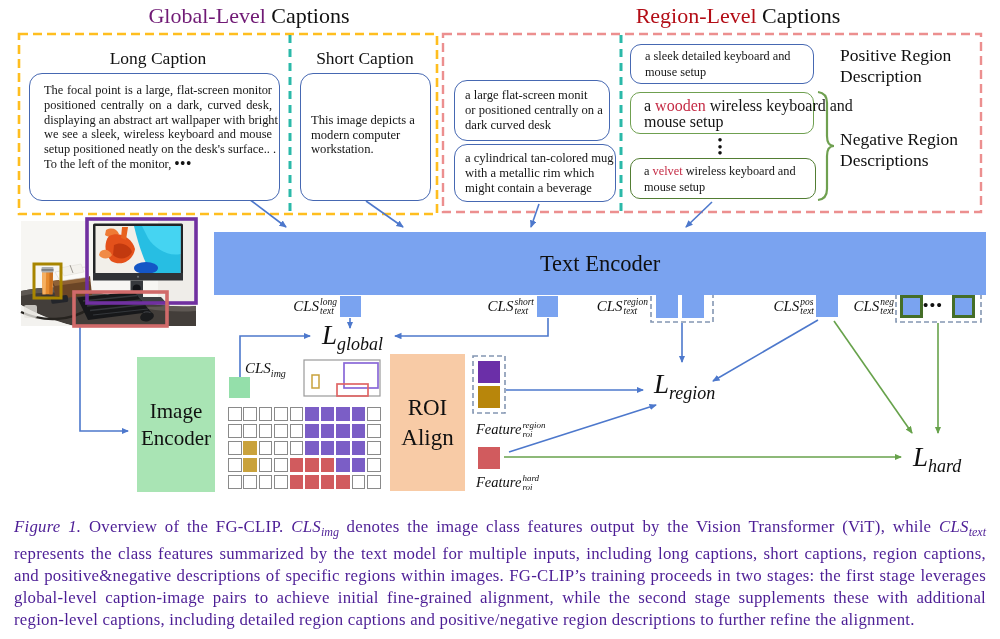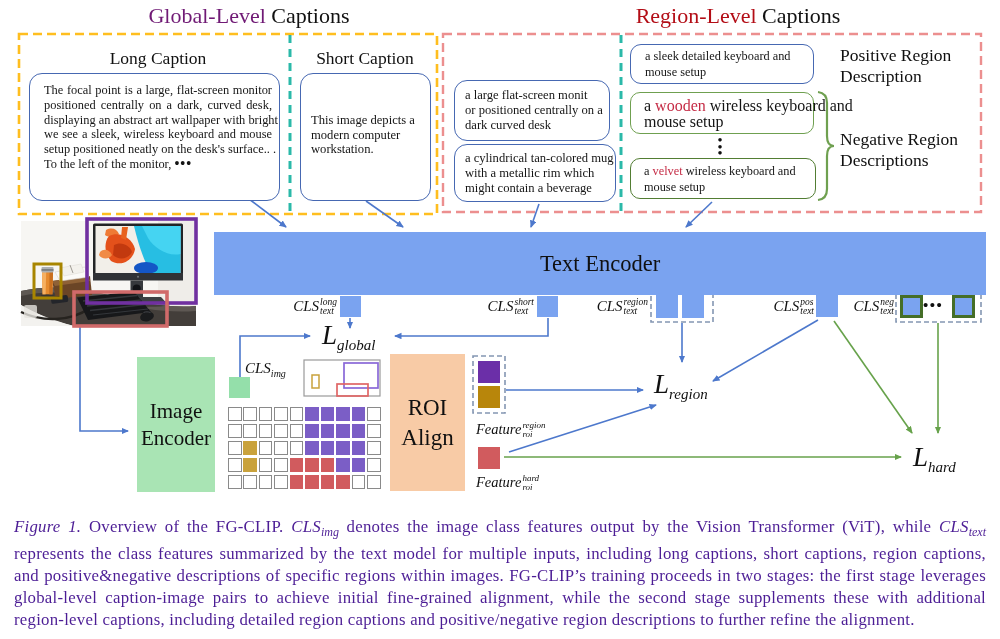--- a/index.html
+++ b/index.html
@@ -37,21 +37,21 @@
   .sq-blue{background:#7AA3F0;}
   .sq-green{background:#94DFAA;}
   .sq-negb{background:#7AA3F0;border:3px solid #456E28;}
 
   
   .mlab{position:absolute;font-style:italic;font-size:15px;white-space:nowrap;color:#101010;line-height:21px;}
   .mlab .mstack{display:inline-flex;flex-direction:column;align-items:flex-start;
                 font-size:9.5px;line-height:9.5px;vertical-align:6.5px;margin-left:1px;}
   .mlab sub{font-size:10px;}
   .loss{position:absolute;font-style:italic;font-size:27px;white-space:nowrap;color:#101010;line-height:28px;}
-  .loss .sub{font-size:15px;vertical-align:-6px;text-align:right;}
+  .loss .sub{font-size:18px;vertical-align:-6px;text-align:right;}
   .flab{position:absolute;font-style:italic;font-size:14.5px;white-space:nowrap;color:#101010;line-height:18px;}
   .flab .mstack{display:inline-flex;flex-direction:column;align-items:flex-start;
                 font-size:9px;line-height:8.5px;vertical-align:6px;margin-left:1px;}
 
   .desc{position:absolute;font-size:17.5px;line-height:21px;color:#101010;white-space:nowrap;}
 
   .hdots{position:absolute;font-size:15px;font-weight:bold;letter-spacing:1.5px;color:#101010;}
   .vdots{position:absolute;font-size:13px;font-weight:bold;line-height:6.5px;color:#101010;text-align:center;}
 
   

